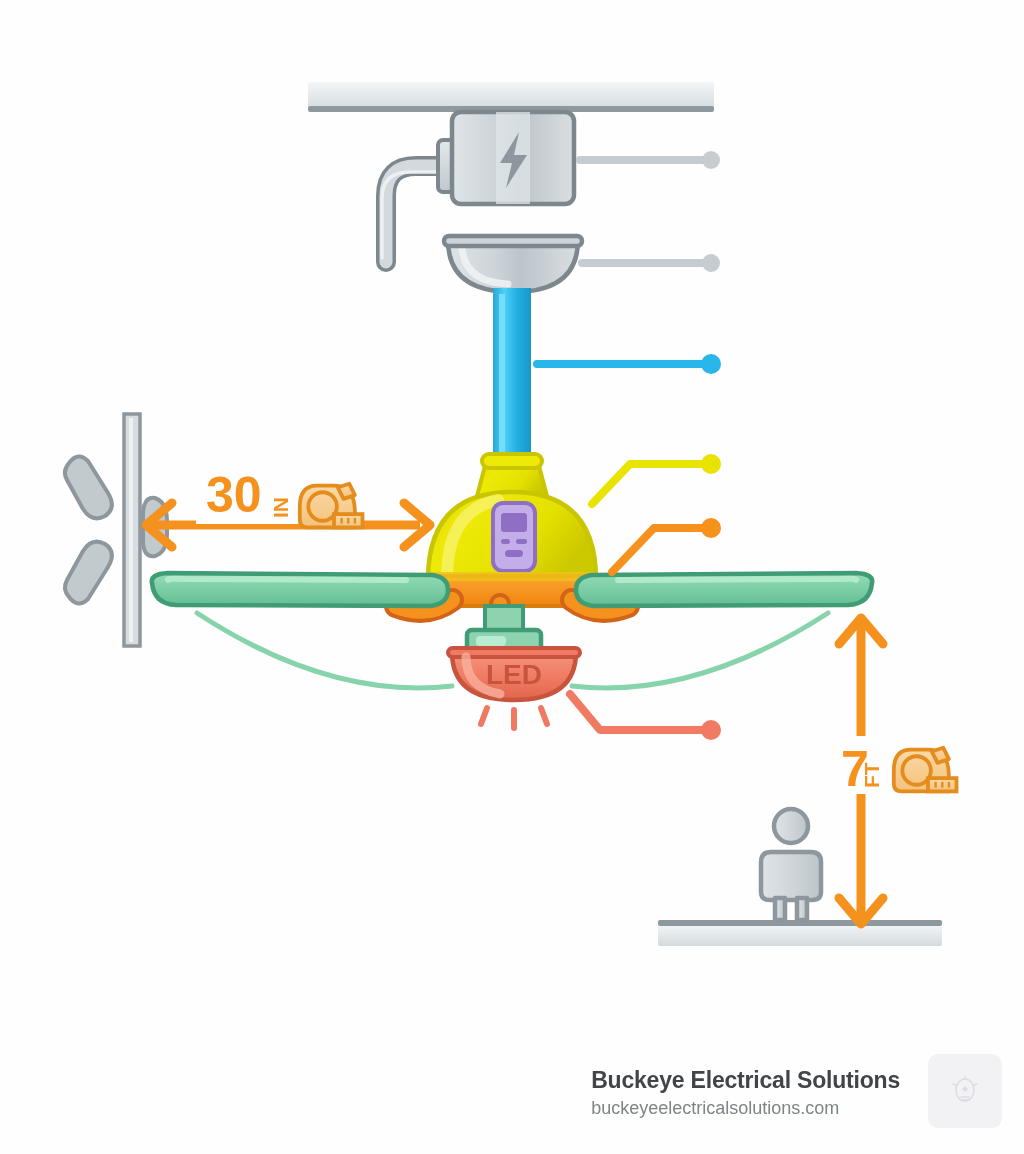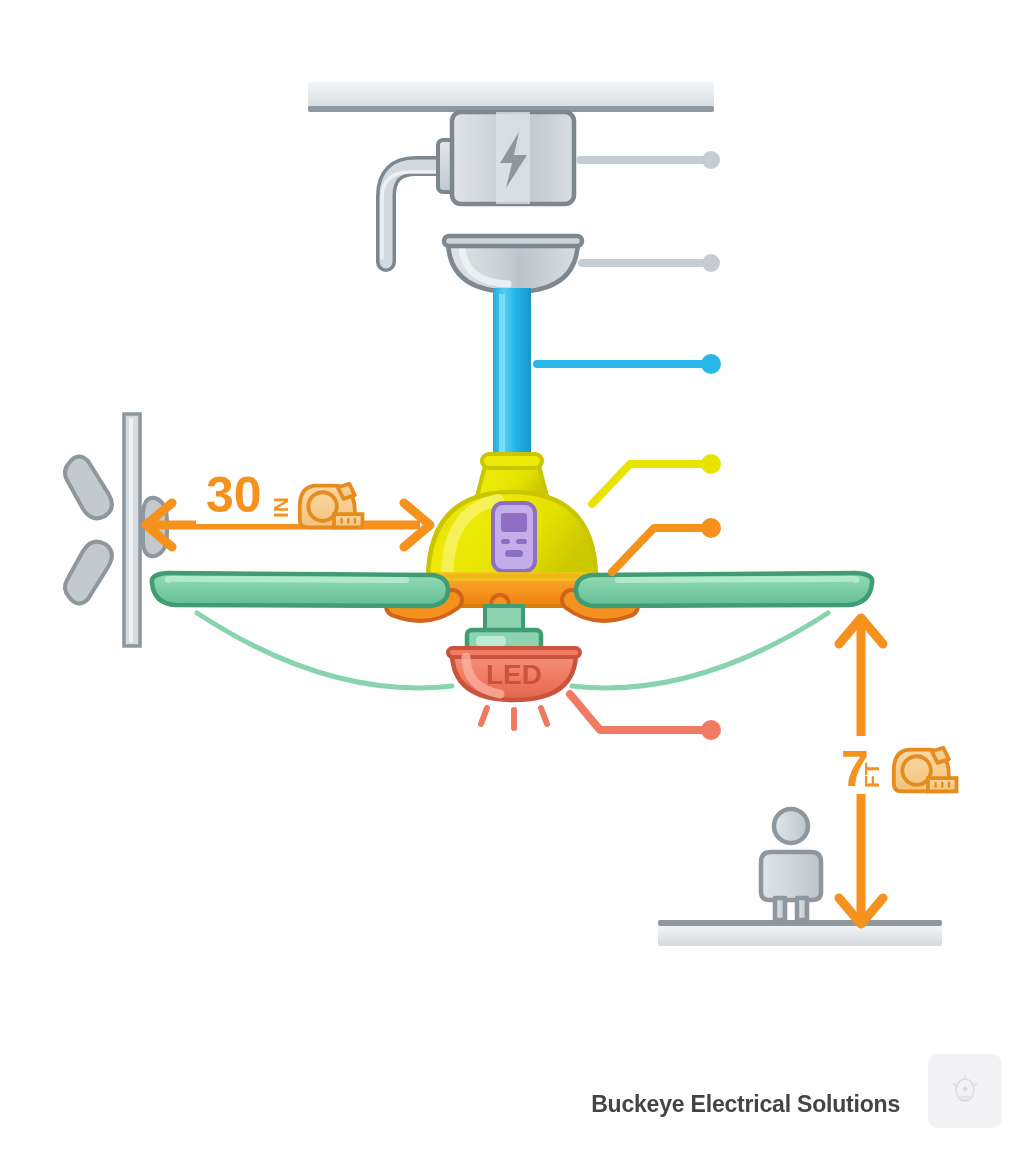--- a/index.html
+++ b/index.html
@@ -293,20 +293,21 @@
           <line x1="55" y1="42" x2="55" y2="48"></line>
           <line x1="62" y1="42" x2="62" y2="48"></line>
         </g>
       </g>
     </g>
 
   </svg>
 
   <div class="brand">
     <div class="brand-name">Buckeye Electrical Solutions</div>
+    <div class="brand-url">buckeyeelectricalsolutions.com</div>
   </div>
 
   <div class="brand-badge">
     <svg width="34" height="34" viewBox="0 0 34 34">
       <ellipse cx="17" cy="16" rx="9" ry="11" fill="none" stroke="#dcdce3" stroke-width="1.6"></ellipse>
       <path d="M13 23 L21 23" stroke="#dcdce3" stroke-width="1.6" stroke-linecap="round"></path>
       <path d="M13 26 L21 26" stroke="#dcdce3" stroke-width="1.6" stroke-linecap="round"></path>
       <path d="M14 15 L17 12 L20 15 L17 18 Z" fill="#dcdce3"></path>
       <line x1="17" y1="2" x2="17" y2="5" stroke="#dcdce3" stroke-width="1.4" stroke-linecap="round"></line>
       <line x1="5" y1="10" x2="8" y2="11" stroke="#dcdce3" stroke-width="1.4" stroke-linecap="round"></line>

